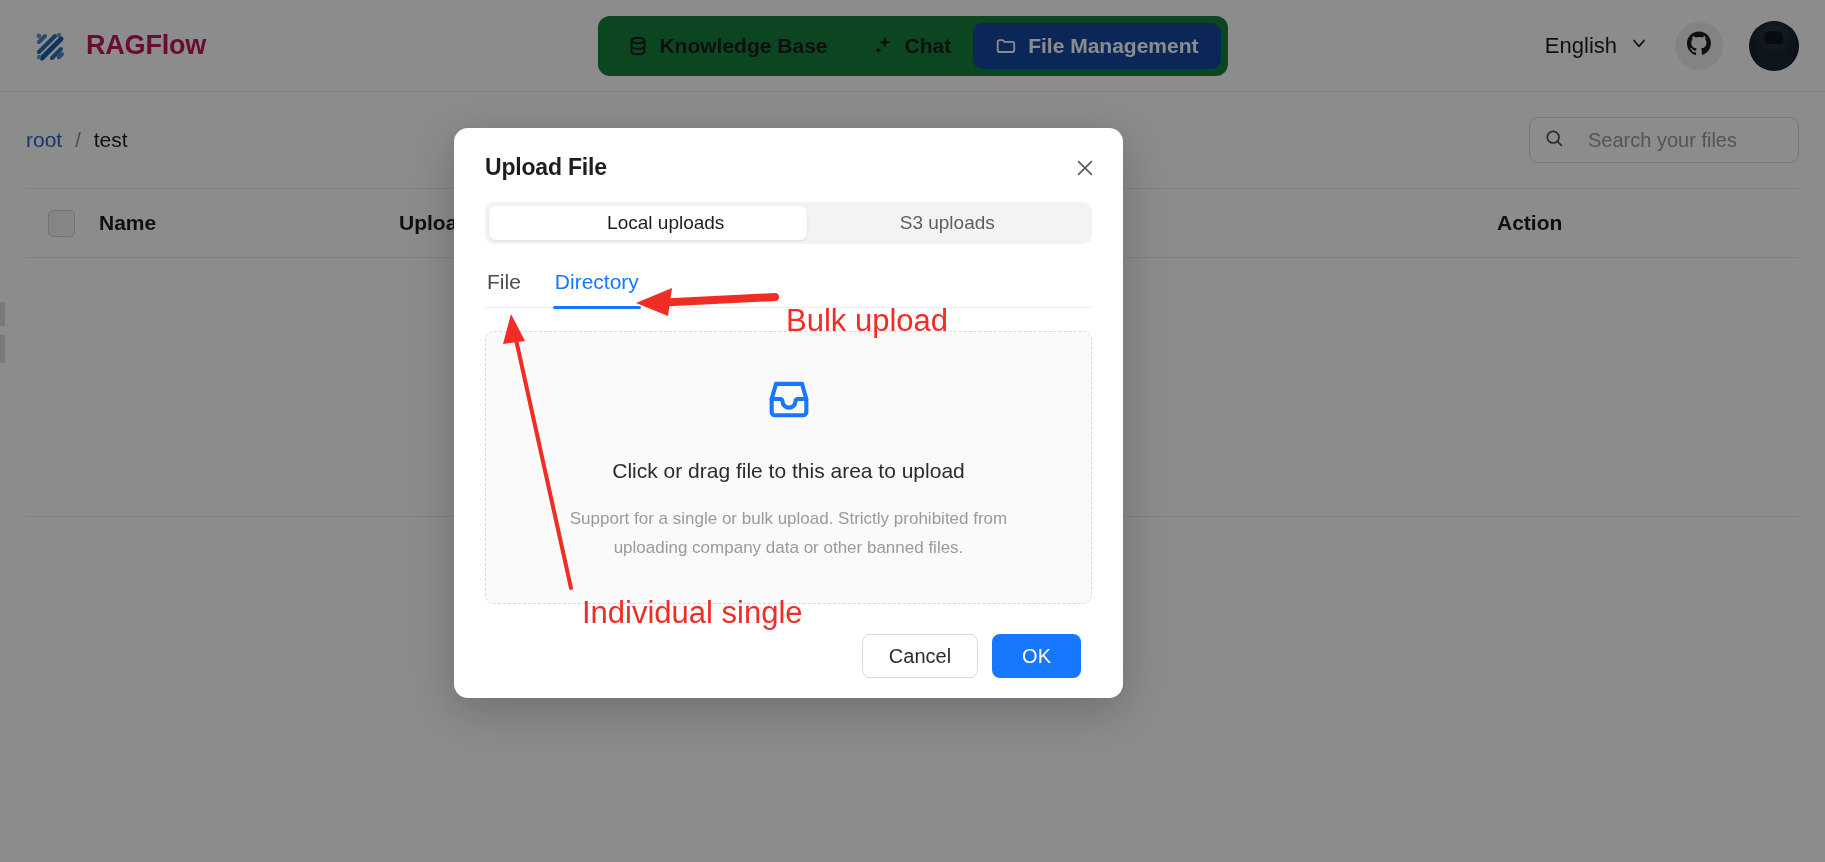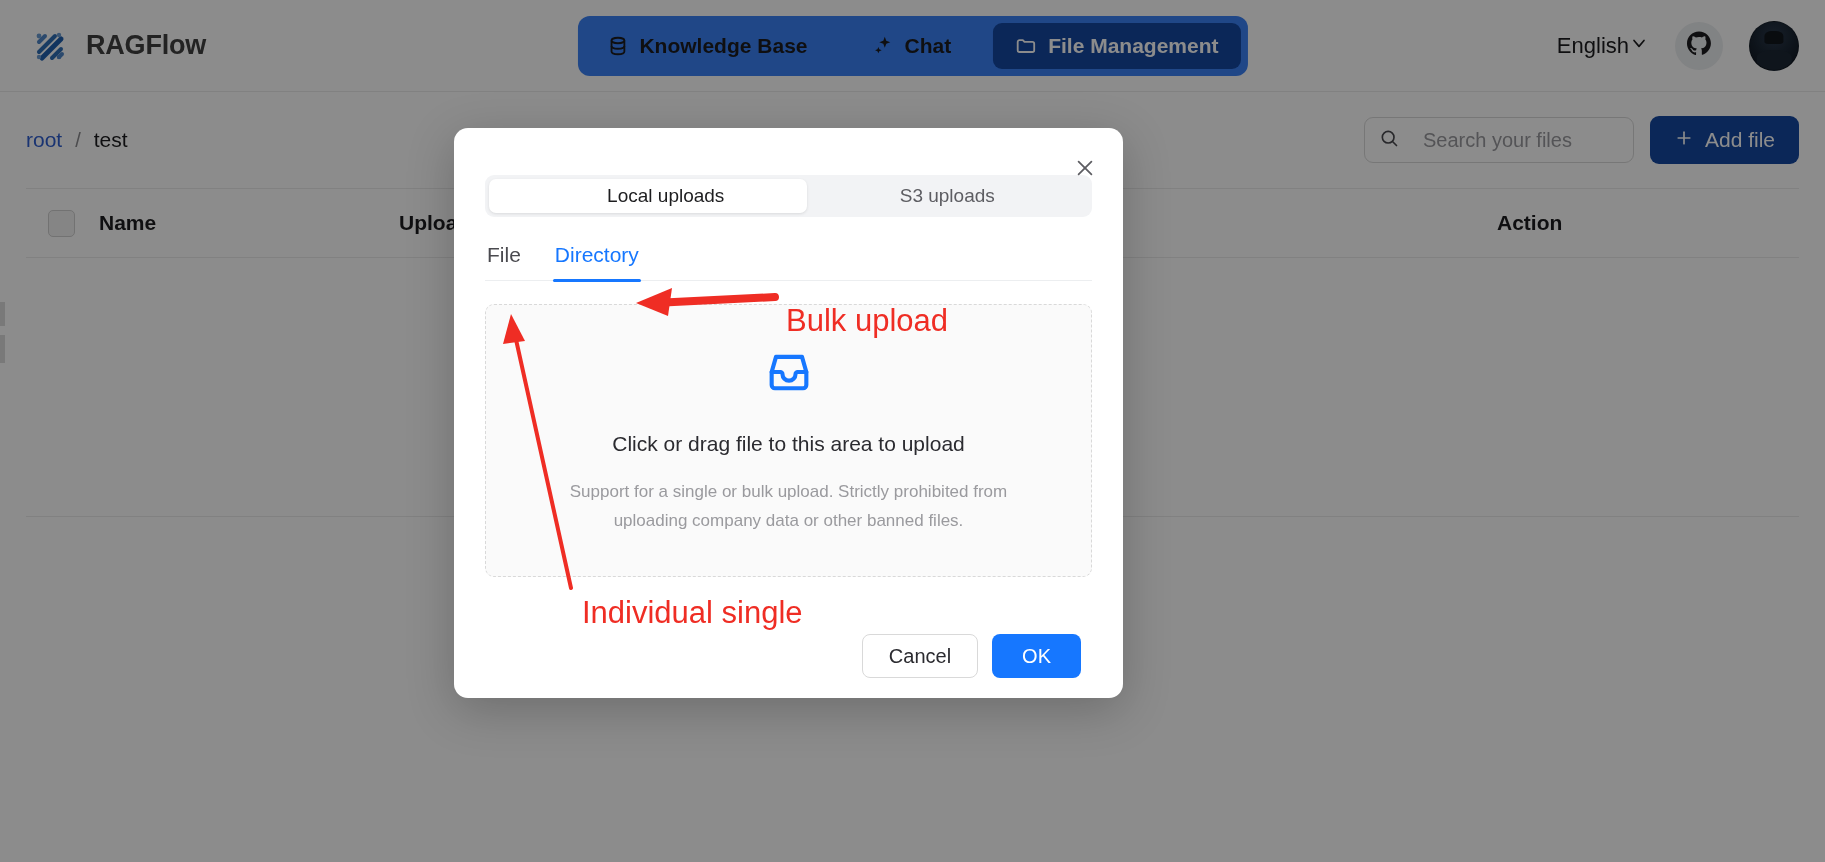--- a/index.html
+++ b/index.html
@@ -27,50 +27,50 @@
     position: relative;
     height: 92px;
     display: flex; align-items: center;
     padding: 0 26px;
     background: #ffffff;
     border-bottom: 1px solid #ececec;
   }
   .brand { display: flex; align-items: center; gap: 14px; }
   .logo-mark { width: 46px; height: 46px; position: relative; }
   .brand-name {
-    font-size: 27px; font-weight: 700; color: #404040; letter-spacing: -0.2px;
+    font-size: 27px; font-weight: 700; color: #be185d; letter-spacing: -0.2px;
   }
 
   .nav-wrap {
     position: absolute; left: 50%; transform: translateX(-50%);
     display: flex; align-items: center;
-    background: #3b82f6;
+    background: #15803d;
     border-radius: 12px;
     padding: 7px;
-    gap: 20px;
+    gap: 0;
   }
   .nav-item {
     display: flex; align-items: center; gap: 11px;
     padding: 11px 22px;
     border-radius: 9px;
     font-size: 21px; font-weight: 700; color: #1d1d1f;
     cursor: pointer;
     white-space: nowrap;
   }
   .nav-item.active {
     background: #1447a0; color: #ffffff;
   }
   .nav-item svg { display: block; }
 
   .header-right {
     margin-left: auto;
     display: flex; align-items: center; gap: 26px;
   }
   .lang-select {
-    display: flex; align-items: center; 
+    display: flex; align-items: center; gap: 12px;
     font-size: 22px; color: #1d1d1f; cursor: pointer;
   }
   .gh-btn {
     width: 48px; height: 48px; border-radius: 50%;
     background: #eceef0;
     display: flex; align-items: center; justify-content: center;
     cursor: pointer;
   }
   .avatar {
     width: 50px; height: 50px; border-radius: 50%;
@@ -357,29 +357,20 @@
         <div class="crumb-right">
           <div class="search-box">
             <span>
               <svg width="20" height="20" viewBox="0 0 24 24" fill="none" stroke="#4a4a4f" stroke-width="2" stroke-linecap="round">
                 <circle cx="11" cy="11" r="7"></circle>
                   <line x1="16.5" y1="16.5" x2="21" y2="21"></line>
               </svg>
             </span>
             <input type="text" placeholder="Search your files" style="">
           </div>
-          <button class="addfile-btn">
-            <span>
-              <svg width="20" height="20" viewBox="0 0 24 24" fill="none" stroke="#ffffff" stroke-width="2" stroke-linecap="round">
-                <line x1="12" y1="5" x2="12" y2="19"></line>
-                  <line x1="5" y1="12" x2="19" y2="12"></line>
-              </svg>
-            </span>
-            <span>Add file</span>
-          </button>
         </div>
       </div>
 
       <div class="tbl">
         <div class="tbl-head">
           <div class="chk"></div>
           <div class="col-name">Name</div>
           <div class="col-upload">Upload</div>
           <div class="col-flex"></div>
           <div class="col-action">Action</div>
@@ -389,20 +380,21 @@
       </div>
     </div>
 
     <div class="edge-sliver" style="top:302px;height:24px;"></div>
     <div class="edge-sliver" style="top:335px;height:28px;"></div>
   </div>
 
   <div id="page-dim"></div>
 
   <div class="modal">
+    <div class="modal-title">Upload File</div>
     <div class="modal-close">
       <svg width="22" height="22" viewBox="0 0 24 24" fill="none" stroke="#5d5d62" stroke-width="1.9" stroke-linecap="round">
         <line x1="5" y1="5" x2="19" y2="19"></line>
           <line x1="19" y1="5" x2="5" y2="19"></line>
       </svg>
     </div>
 
     <div class="seg">
       <div class="seg-item active">Local uploads</div>
       <div class="seg-item">S3 uploads</div>

